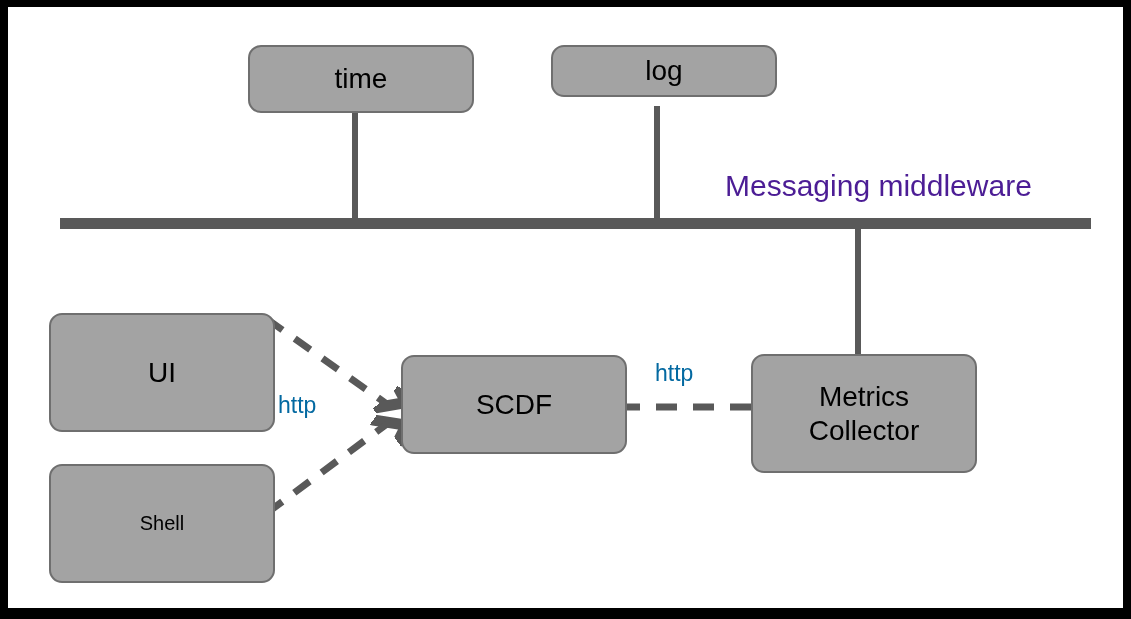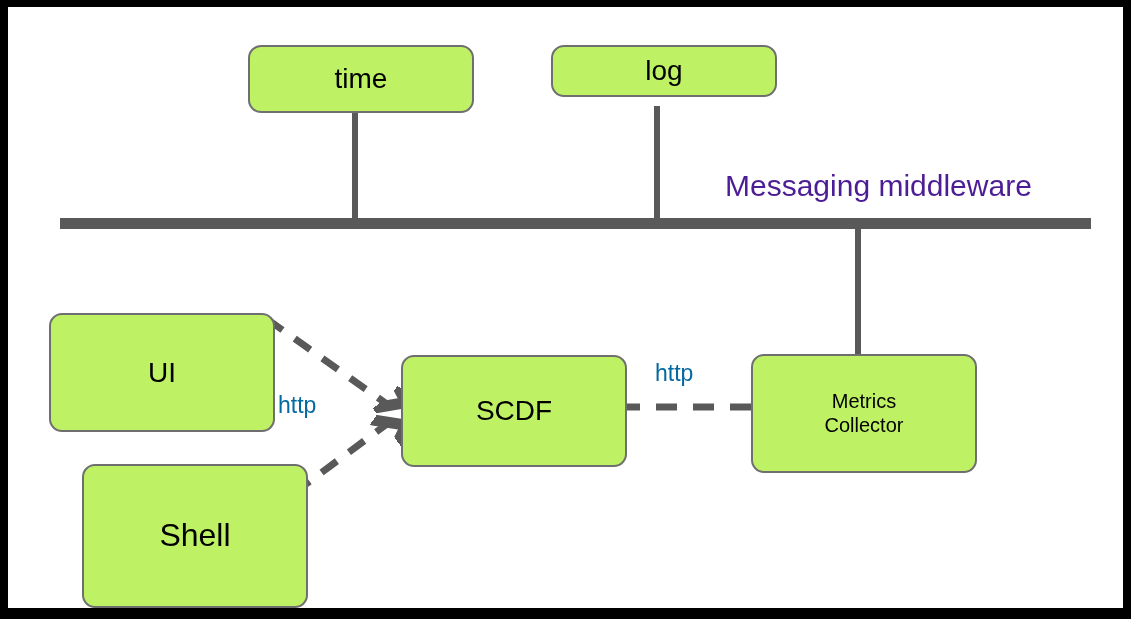--- a/index.html
+++ b/index.html
@@ -20,43 +20,43 @@
     left: 8px;
     top: 7px;
     width: 1115px;
     height: 601px;
     background: #ffffff;
     overflow: hidden;
   }
   .node {
     position: absolute;
     box-sizing: border-box;
-    background: #bef264;
+    background: #a3a3a3;
     border: 2px solid #6f6f6f;
     border-radius: 13px;
     display: flex;
     align-items: center;
     justify-content: center;
     text-align: center;
     color: #000000;
     line-height: 1.18;
     z-index: 3;
   }
   .node .label {
     display: block;
     white-space: pre-line;
   }
 
   
   #node-time   { left: 240px; top: 38px;  width: 226px; height: 68px;  font-size: 28px; }
   #node-log    { left: 543px; top: 38px;  width: 226px; height: 52px;  font-size: 28px; }
   #node-ui     { left: 41px;  top: 262px; width: 226px; height: 119px; font-size: 28px; margin-top: 44px; }
-  #node-shell  { left: 41px;  top: 457px; width: 226px; height: 144px; font-size: 32px; margin-left: 33px; }
-  #node-scdf   { left: 393px; top: 348px; width: 226px; height: 112px; font-size: 28px; }
-  #node-metrics{ left: 743px; top: 347px; width: 226px; height: 119px; font-size: 20px; }
+  #node-shell  { left: 41px;  top: 457px; width: 226px; height: 119px; font-size: 20px; }
+  #node-scdf   { left: 393px; top: 348px; width: 226px; height: 99px; font-size: 28px; }
+  #node-metrics{ left: 743px; top: 347px; width: 226px; height: 119px; font-size: 28px; }
 
   
   #bus-bar {
     position: absolute;
     left: 52px;
     top: 211px;
     width: 1031px;
     height: 11px;
     background: #595959;
     z-index: 2;

